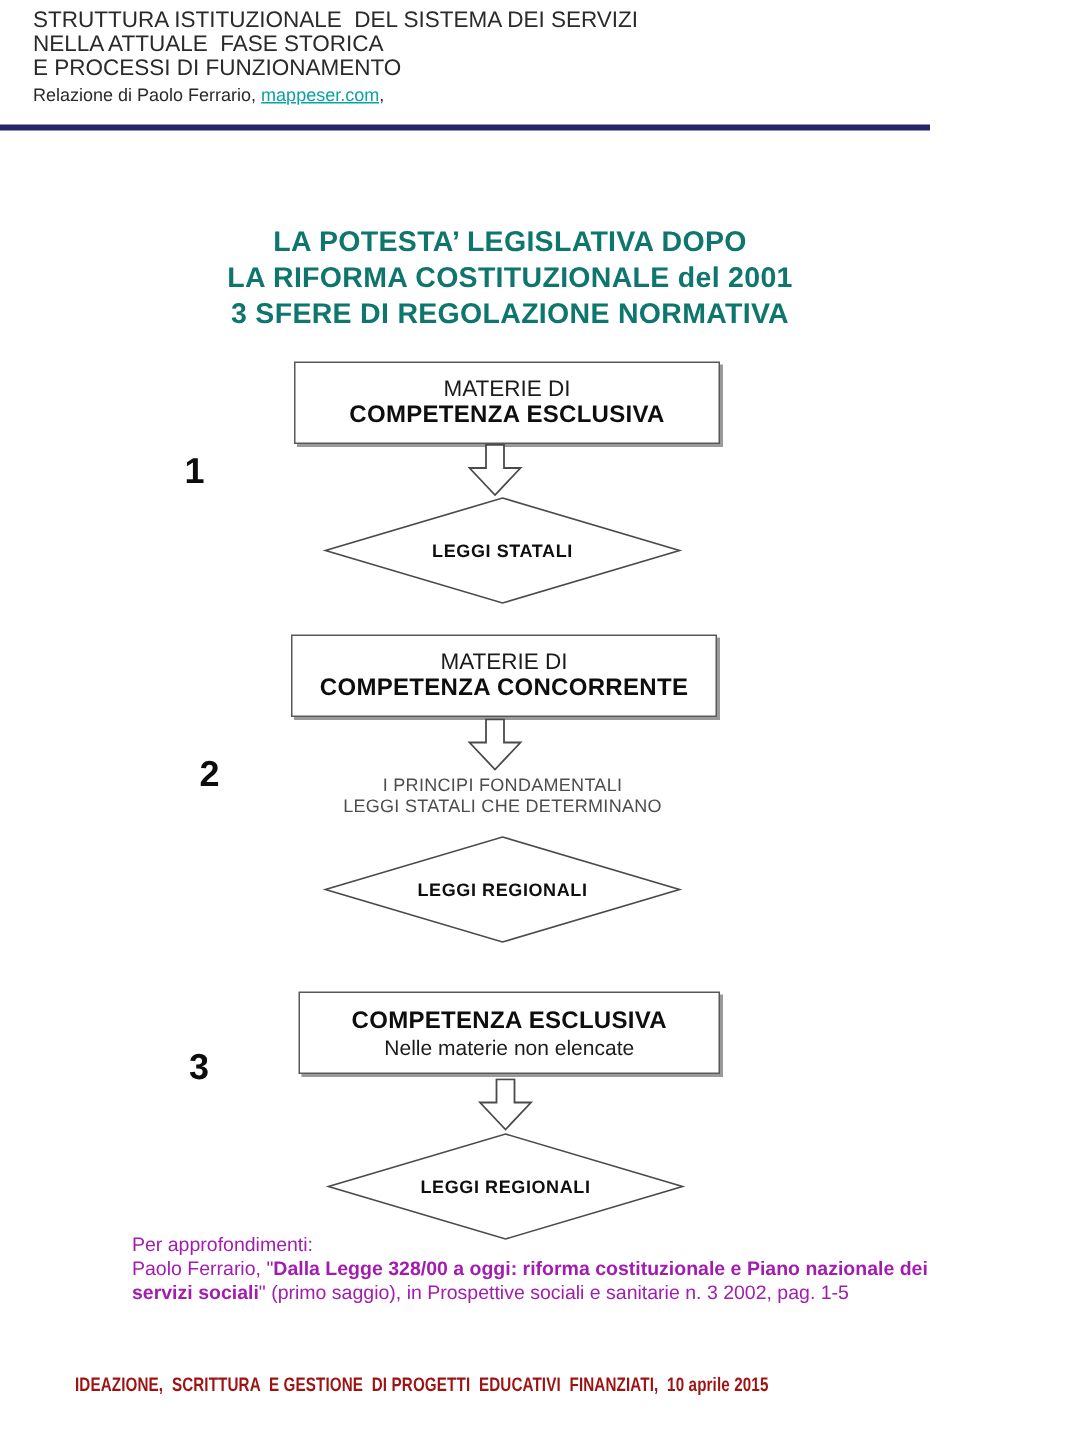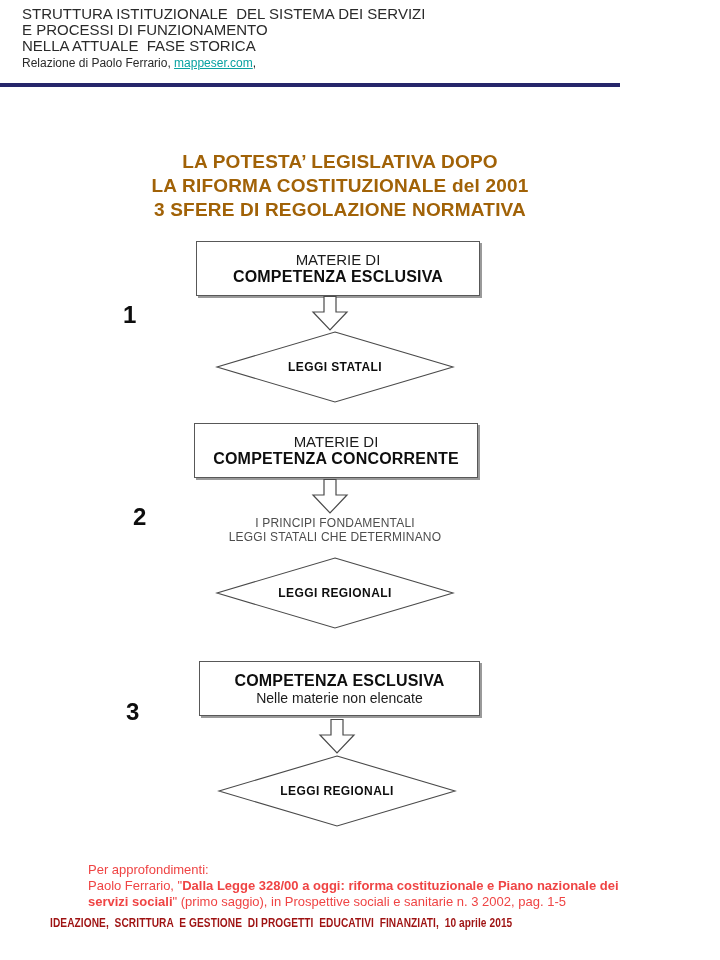--- a/index.html
+++ b/index.html
@@ -12,21 +12,21 @@
   
   .header { position:absolute; left:22px; top:6px; font-size:15px; line-height:16px; color:#2a2a2a; }
   .relation-line { margin-top:1px; font-size:12px; }
   .link { color:#0aa2a2; text-decoration:underline; cursor:pointer; }
   .pagenum { position:absolute; left:621px; top:23px; font-family:Liberation Serif, serif; font-size:14px; letter-spacing:1px; color:#1c1c1c;margin-top:16px; }
   .rule { position:absolute; left:0; top:83px; width:649px; height:4px; background:#26266b; }
   .balloon { position:absolute; left:649px; top:0; }
 
   
   .title { position:absolute; left:110px; top:150px; width:460px; text-align:center;
-           font-weight:bold; font-size:19px; line-height:24px; color:#a16207; letter-spacing:0.2px; }
+           font-weight:bold; font-size:19px; line-height:24px; color:#0f766e; letter-spacing:0.2px; }
 
   
   .num { position:absolute; font-weight:bold; font-size:24px; color:#0d0d0d; }
   .num1 { left:123px; top:301px; }
   .num2 { left:133px; top:503px; }
   .num3 { left:126px; top:698px; }
 
   
   .fbox { position:absolute; background:#ffffff; border:1px solid #585858; box-shadow:2px 2px 0 #9a9a9a;
           display:flex; flex-direction:column; justify-content:center; align-items:center; text-align:left; }
@@ -50,35 +50,35 @@
   
   .diamond { position:absolute; width:240px; height:72px; }
   .d1 { left:215px; top:331px; }
   .d2 { left:215px; top:557px; }
   .d3 { left:217px; top:755px; }
   .diamond svg { position:absolute; inset:0; }
   .diamond .label { position:absolute; inset:0; display:flex; align-items:center; justify-content:center;
                     font-weight:bold; font-size:12px; letter-spacing:0.4px; color:#0e0e0e; }
 
   
-  .ref { position:absolute; left:88px; top:822px; width:540px; font-size:13px; line-height:16px; color:#ef4444;margin-top:40px; }
+  .ref { position:absolute; left:88px; top:822px; width:540px; font-size:13px; line-height:16px; color:#a21caf; }
 
   
   .footbar { position:absolute; left:50px; top:915px; font-weight:bold; font-size:13px; color:#9e1212;
              white-space:pre; transform:scaleX(0.78); transform-origin:left center; letter-spacing:0.1px; }
 </style>
 </head>
 <body>
 
 <div class="page">
 
   <div class="header">
     <div class="pre">STRUTTURA ISTITUZIONALE  DEL SISTEMA DEI SERVIZI</div>
+    <div class="pre">NELLA ATTUALE  FASE STORICA</div>
     <div class="pre">E PROCESSI DI FUNZIONAMENTO</div>
-    <div class="pre">NELLA ATTUALE  FASE STORICA</div>
     <div class="relation-line"><span>Relazione di Paolo Ferrario, </span><a class="link">mappeser.com</a><span>,</span></div>
   </div>
 
   <div class="pagenum">18</div>
   <div class="rule"></div>
 
   <svg class="balloon" width="71" height="135" viewBox="0 0 71 135" xmlns="http://www.w3.org/2000/svg">
     <g fill="#9e1b1b">
       <circle cx="27" cy="13" r="8"></circle>
       <circle cx="41" cy="9" r="7"></circle>

